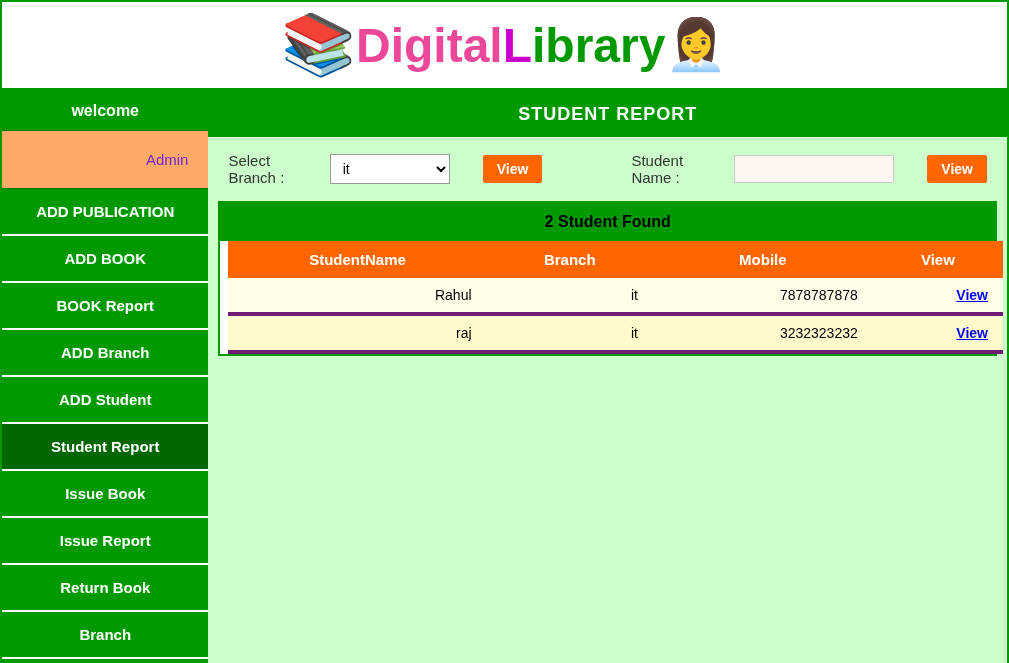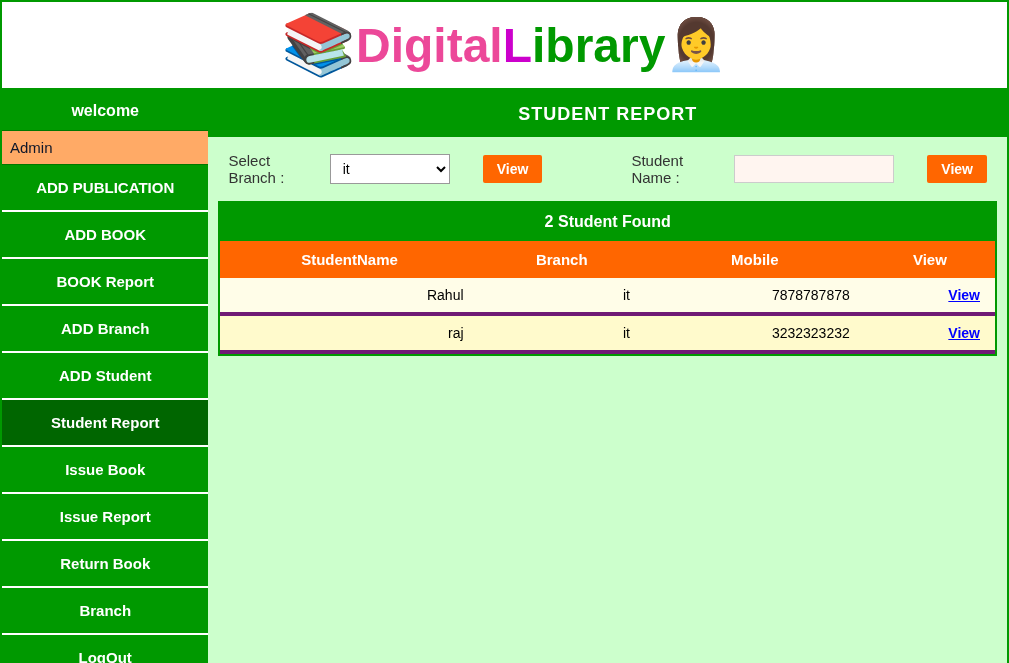--- a/index.html
+++ b/index.html
@@ -67,23 +67,23 @@
       background: #009900;
       color: white;
       text-align: center;
       padding: 10px;
       font-size: 16px;
       font-weight: bold;
       border-bottom: 1px solid #007700;
     }
     .sidebar-admin {
       background: #ffaa66;
-      color: #0f172a;
-      text-align: left;
-      padding: 8px;
+      color: #6d28d9;
+      text-align: right;
+      padding: 20px;
       font-size: 15px;
       border-bottom: 1px solid #007700;
     }
     .sidebar-item {
       background: #009900;
       color: white;
       text-align: center;
       padding: 14px 10px;
       font-size: 15px;
       font-weight: bold;
@@ -152,29 +152,30 @@
     }
 
     
     .table-container {
       margin: 0 10px 10px 10px;
       border: 2px solid #009900;
       background: white;
     }
     .table-found-header {
       background: #009900;
-      color: #ffffff;
+      color: #000000;
       text-align: center;
       padding: 10px;
       font-size: 16px;
       font-weight: bold;
     }
     .data-table {
       width: 100%;
       border-collapse: collapse;
+      margin-left: 8px;
     }
     .data-table th {
       background: #ff6600;
       color: white;
       padding: 10px 15px;
       font-size: 15px;
       font-weight: bold;
       text-align: center;
     }
     .data-table td {

